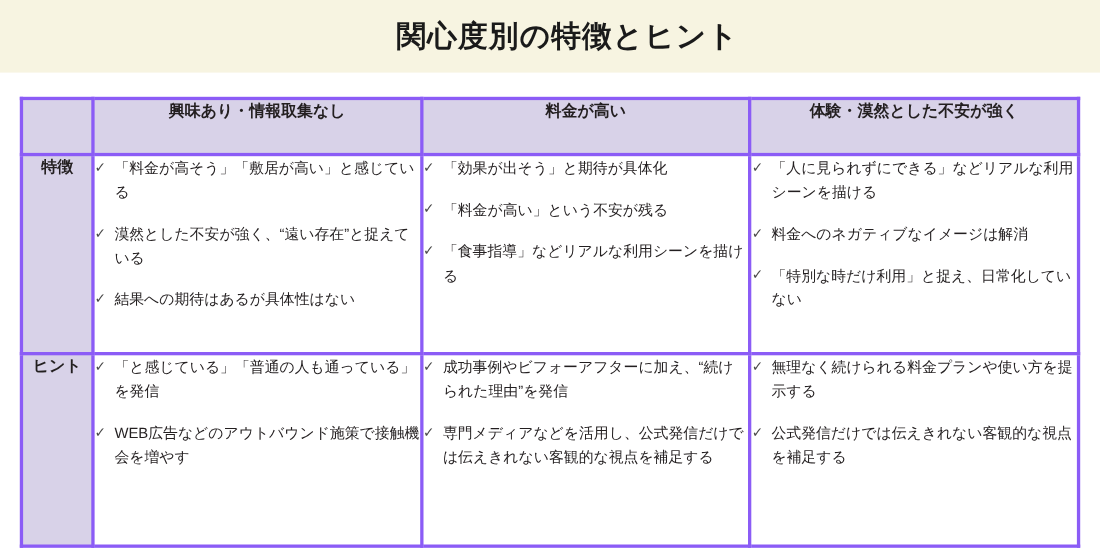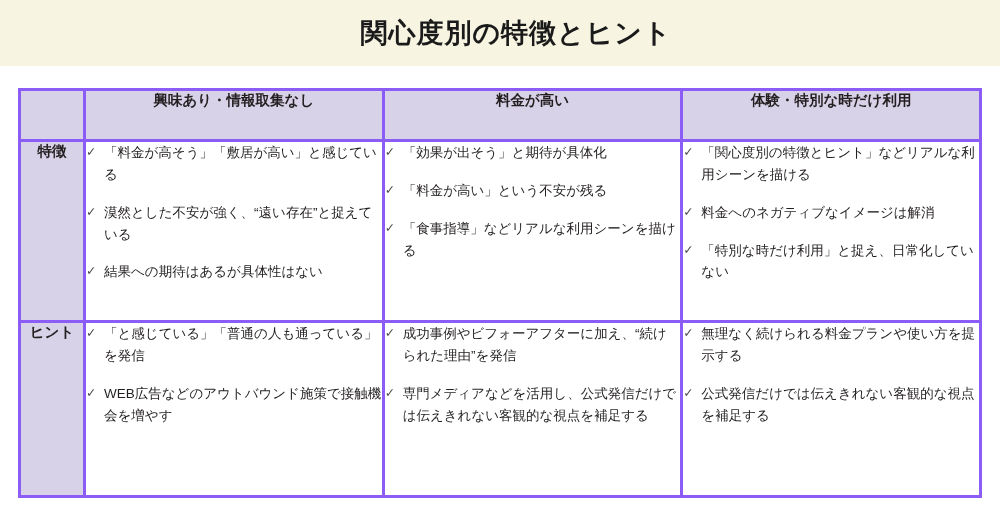--- a/index.html
+++ b/index.html
@@ -118,42 +118,42 @@
 
   <div class="title-band"></div>
   <div class="title-text">関心度別の特徴とヒント</div>
 
   <table class="matrix">
     <tbody>
         <tr class="hdr-row">
       <th class="hdr-corner col-head"></th>
       <th>興味あり・情報取集なし</th>
       <th>料金が高い</th>
-      <th>体験・特別な時だけ利用</th>
+      <th>体験・漠然とした不安が強く</th>
     </tr>
 
     <tr class="row-1">
       <td class="row-label col-head">特徴</td>
       <td class="cell">
         <ul class="bullets">
           <li><span class="check">✓</span><span>「料金が高そう」「敷居が高い」と感じている</span></li>
           <li><span class="check">✓</span><span>漠然とした不安が強く、“遠い存在”と捉えている</span></li>
           <li><span class="check">✓</span><span>結果への期待はあるが具体性はない</span></li>
         </ul>
       </td>
       <td class="cell">
         <ul class="bullets">
           <li><span class="check">✓</span><span>「効果が出そう」と期待が具体化</span></li>
           <li><span class="check">✓</span><span>「料金が高い」という不安が残る</span></li>
           <li><span class="check">✓</span><span>「食事指導」などリアルな利用シーンを描ける</span></li>
         </ul>
       </td>
       <td class="cell">
         <ul class="bullets">
-          <li><span class="check">✓</span><span>「関心度別の特徴とヒント」などリアルな利用シーンを描ける</span></li>
+          <li><span class="check">✓</span><span>「人に見られずにできる」などリアルな利用シーンを描ける</span></li>
           <li><span class="check">✓</span><span>料金へのネガティブなイメージは解消</span></li>
           <li><span class="check">✓</span><span>「特別な時だけ利用」と捉え、日常化していない</span></li>
         </ul>
       </td>
     </tr>
 
     <tr class="row-2">
       <td class="row-label col-head">ヒント</td>
       <td class="cell">
         <ul class="bullets">

